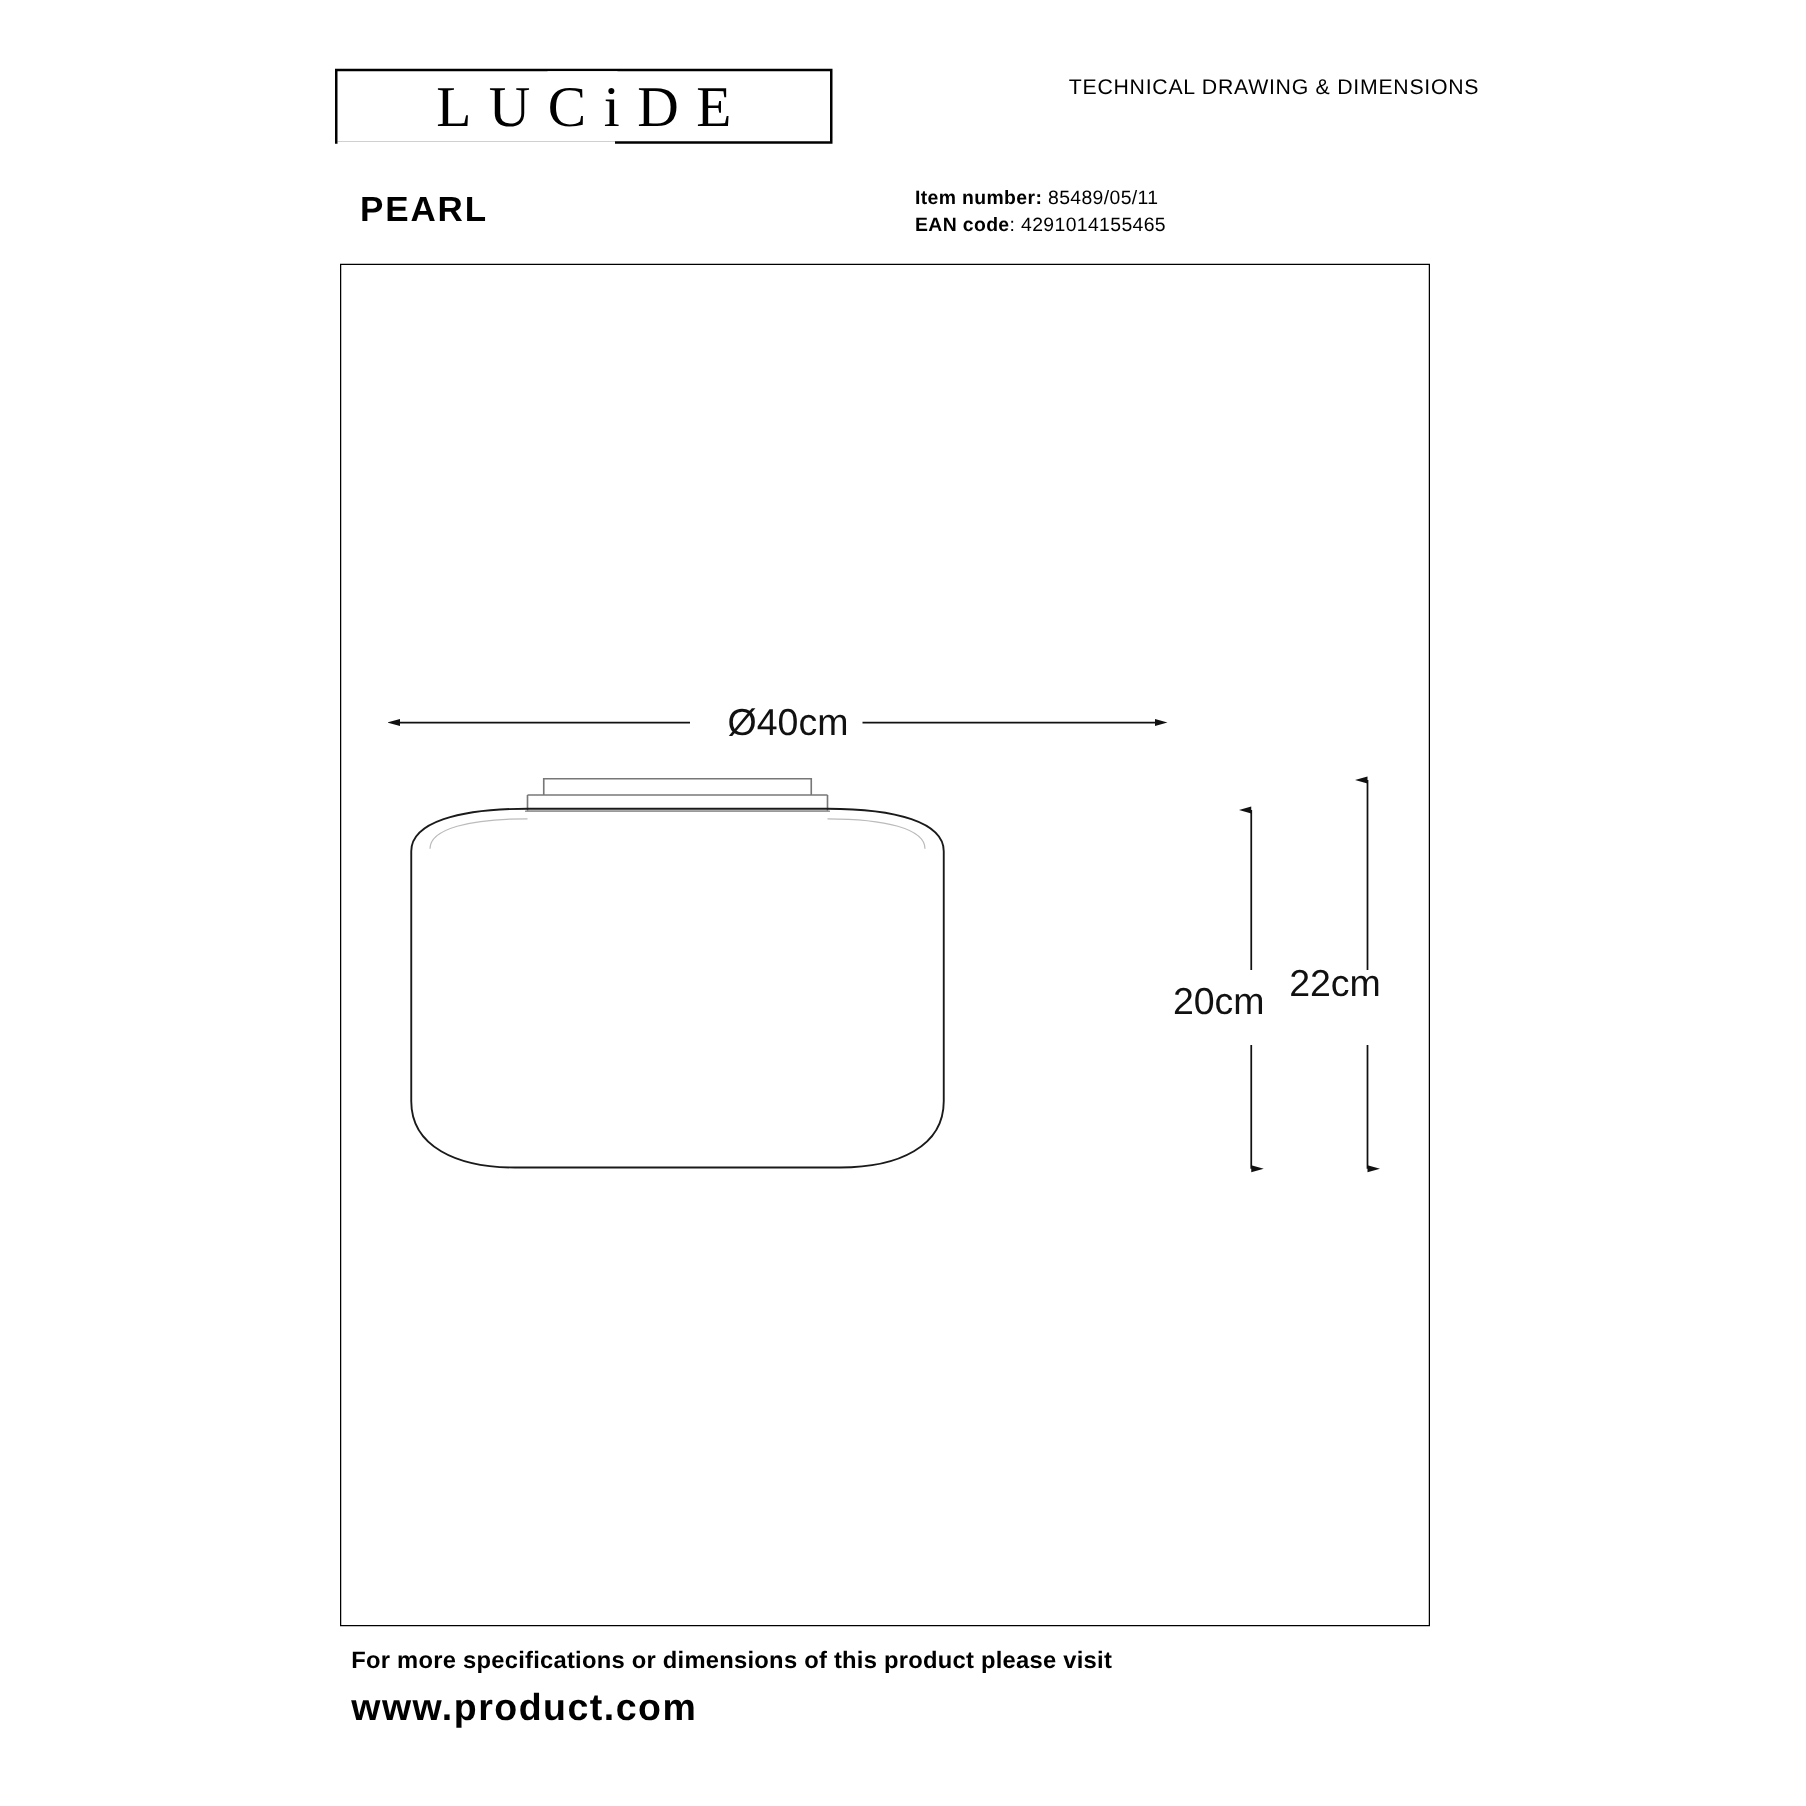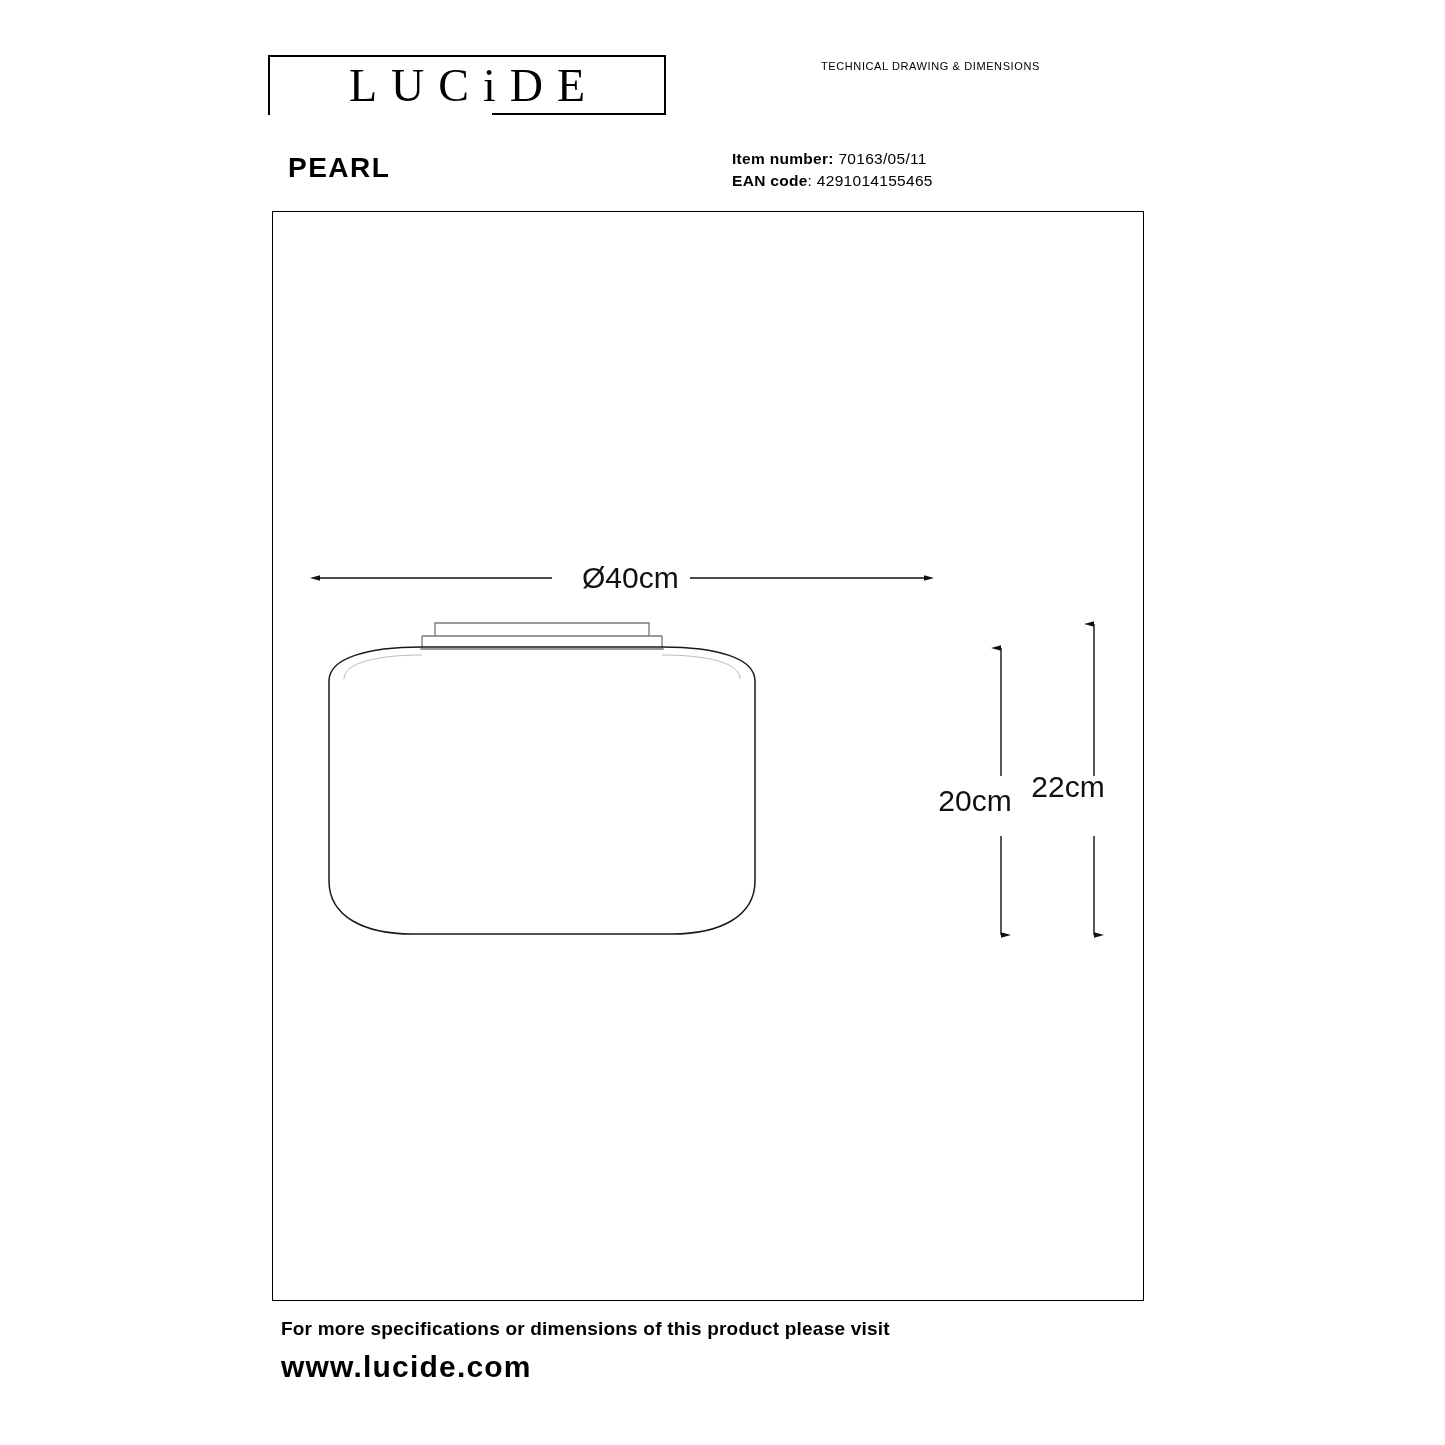--- a/index.html
+++ b/index.html
@@ -58,23 +58,23 @@
     position: absolute;
     left: 438px;
     top: 57px;
     width: 56px;
     height: 4px;
     background: #ffffff;
   }
 
   .header-right {
     position: absolute;
-    left: 821px;
+    left: 855px;
     top: 60px;
-    font-size: 11px;
+    font-size: 17px;
     letter-spacing: 0.6px;
     font-weight: 400;
     color: #000;
   }
 
   .product-title {
     position: absolute;
     left: 288px;
     top: 152px;
     font-size: 28px;
@@ -140,21 +140,21 @@
   <div class="logo-mask-a"></div>
   <div class="logo-mask-b"></div>
 
   <div class="header-right">TECHNICAL DRAWING &amp; DIMENSIONS</div>
 
   <div class="product-title">PEARL</div>
 
   <div class="meta">
     <div>
       <span class="lbl">Item number:</span>
-      <span>70163/05/11</span>
+      <span>85489/05/11</span>
     </div>
     <div>
       <span class="lbl">EAN code</span><span>:</span>
       <span>4291014155465</span>
     </div>
   </div>
 
   <div class="frame"></div>
 
   <svg class="drawing-svg" viewBox="0 0 872 1090">
@@ -209,15 +209,15 @@
     </g>
 
     <g>
       <line x1="822" y1="413" x2="822" y2="565" stroke="#111" stroke-width="1.4" marker-start="url(#arrU)"></line>
       <line x1="822" y1="625" x2="822" y2="724" stroke="#111" stroke-width="1.4" marker-end="url(#arrD)"></line>
       <text x="796" y="586" text-anchor="middle" font-family="Liberation Sans, sans-serif" font-size="30" fill="#111">22cm</text>
     </g>
   </svg>
 
   <div class="footer-line1">For more specifications or dimensions of this product please visit</div>
-  <div class="footer-line2">www.lucide.com</div>
+  <div class="footer-line2">www.product.com</div>
 
 </div>
 
 </body></html>

